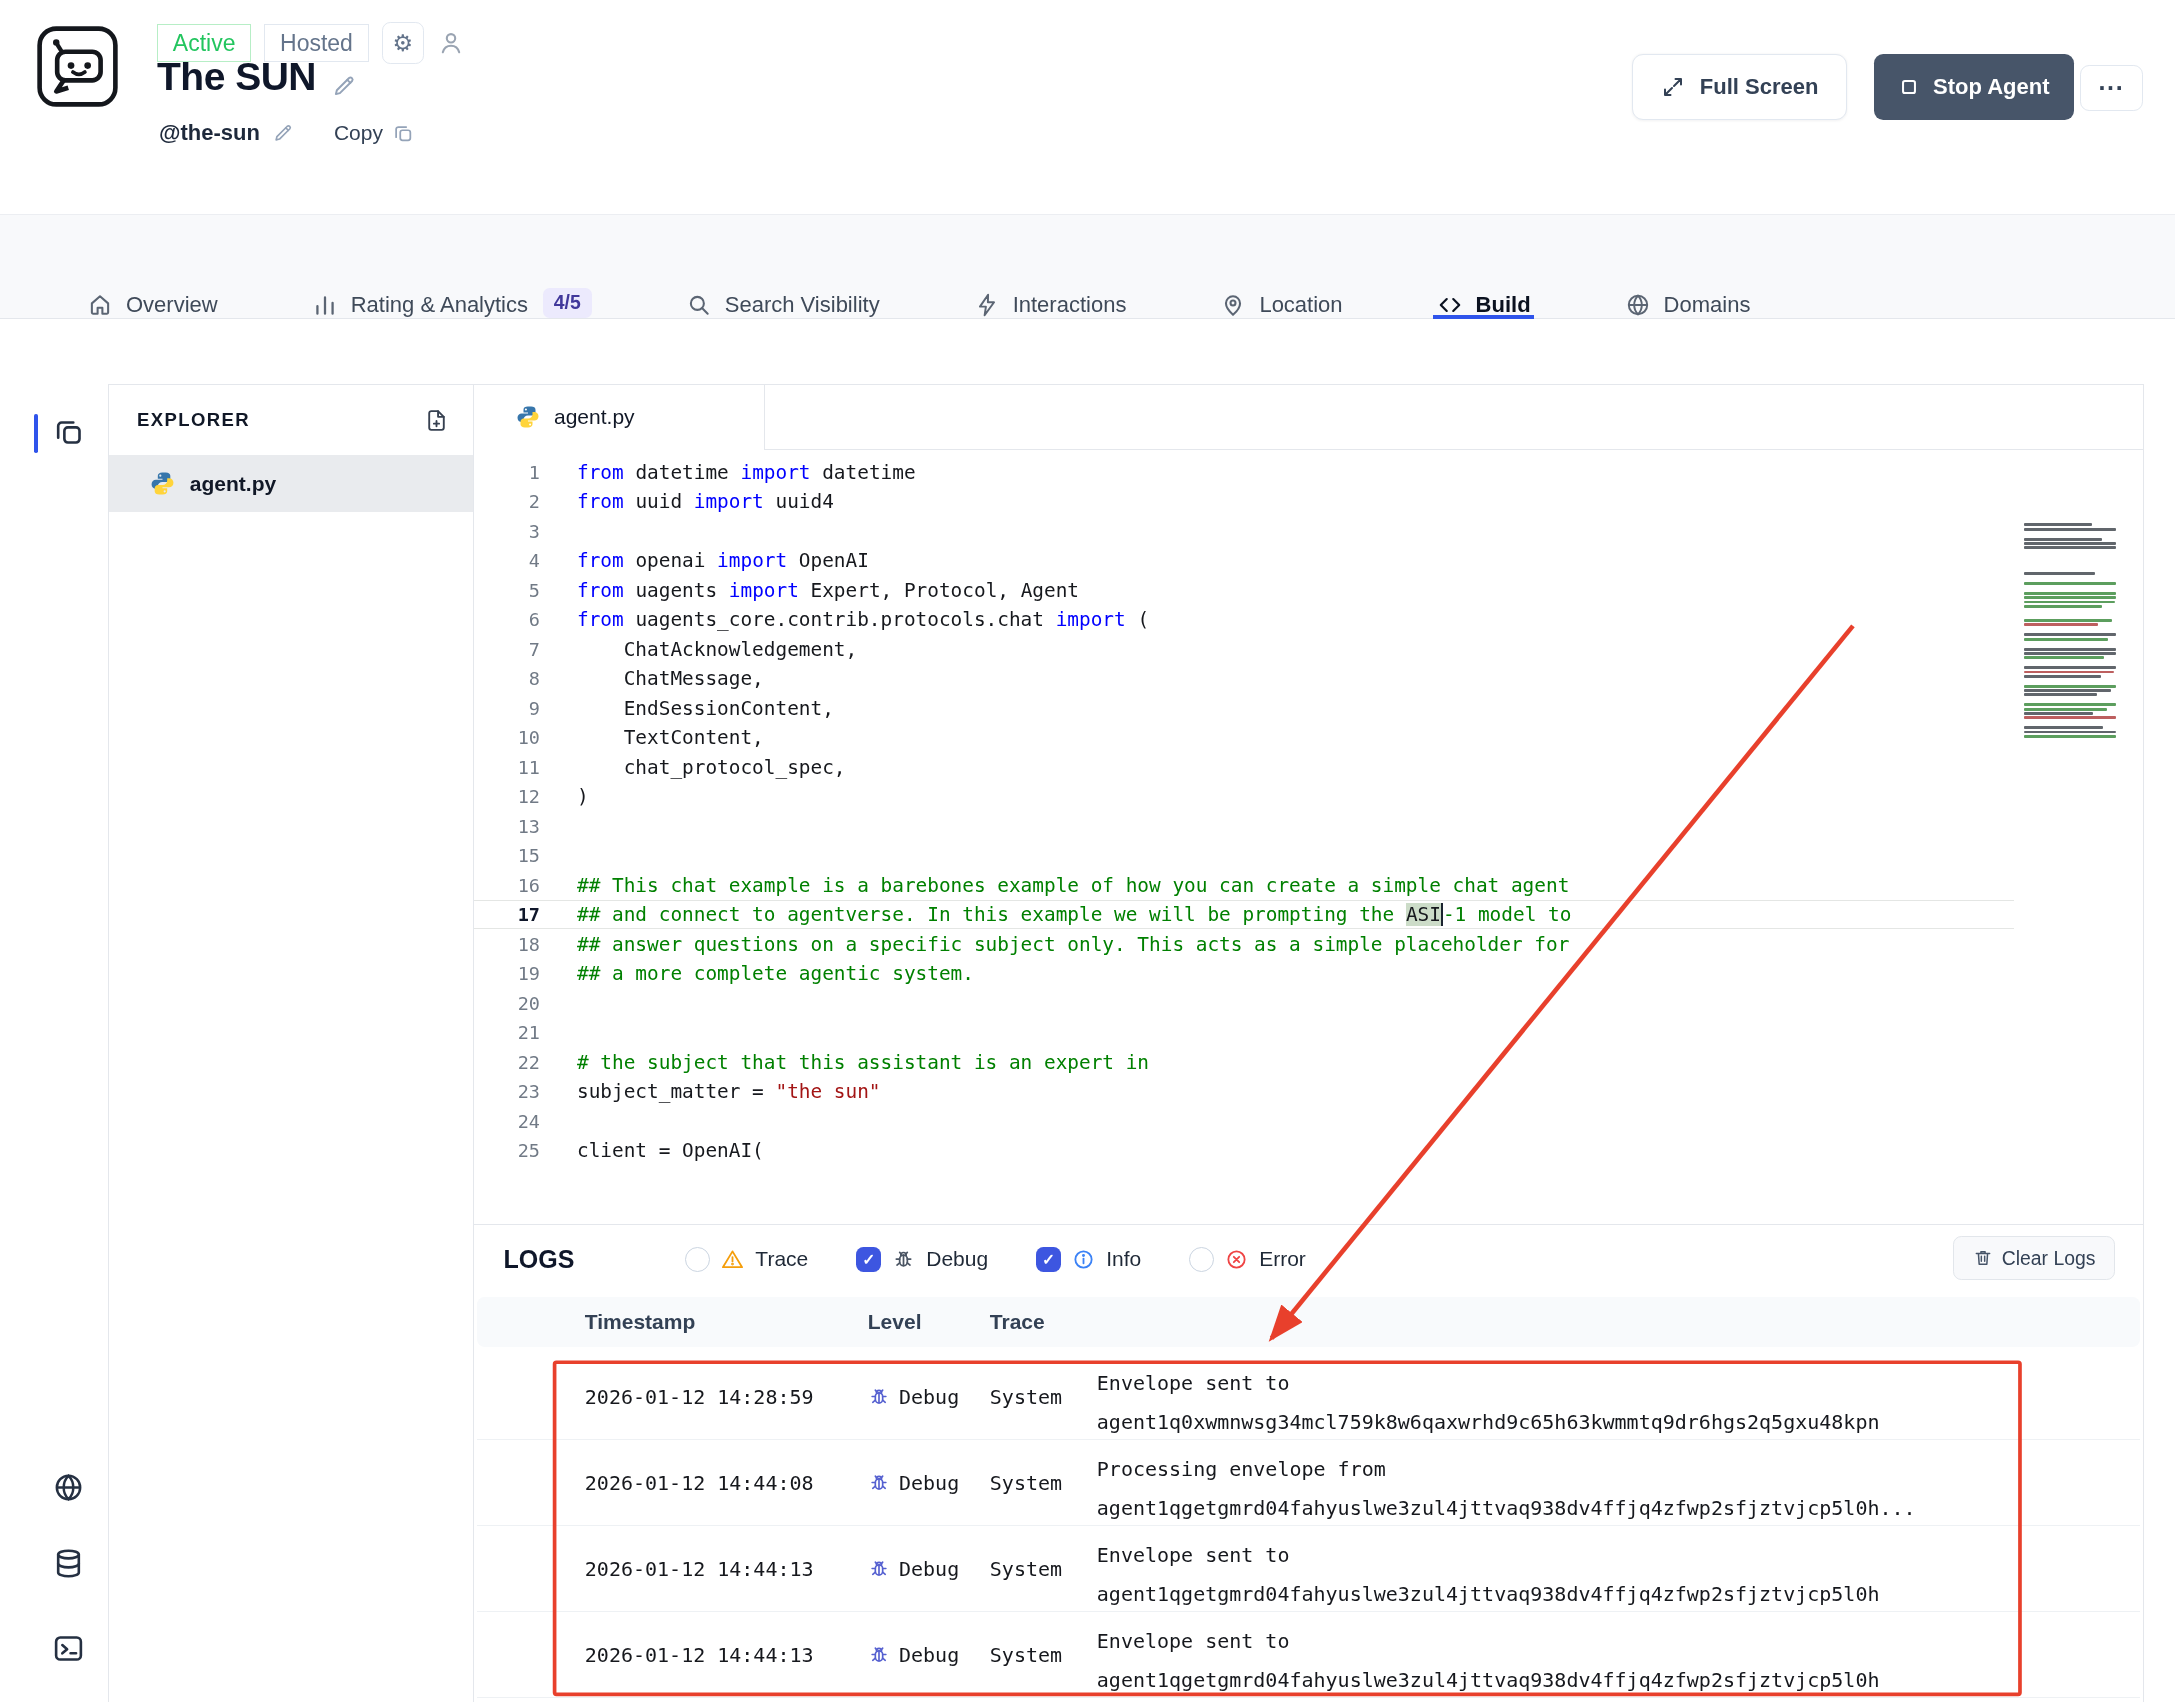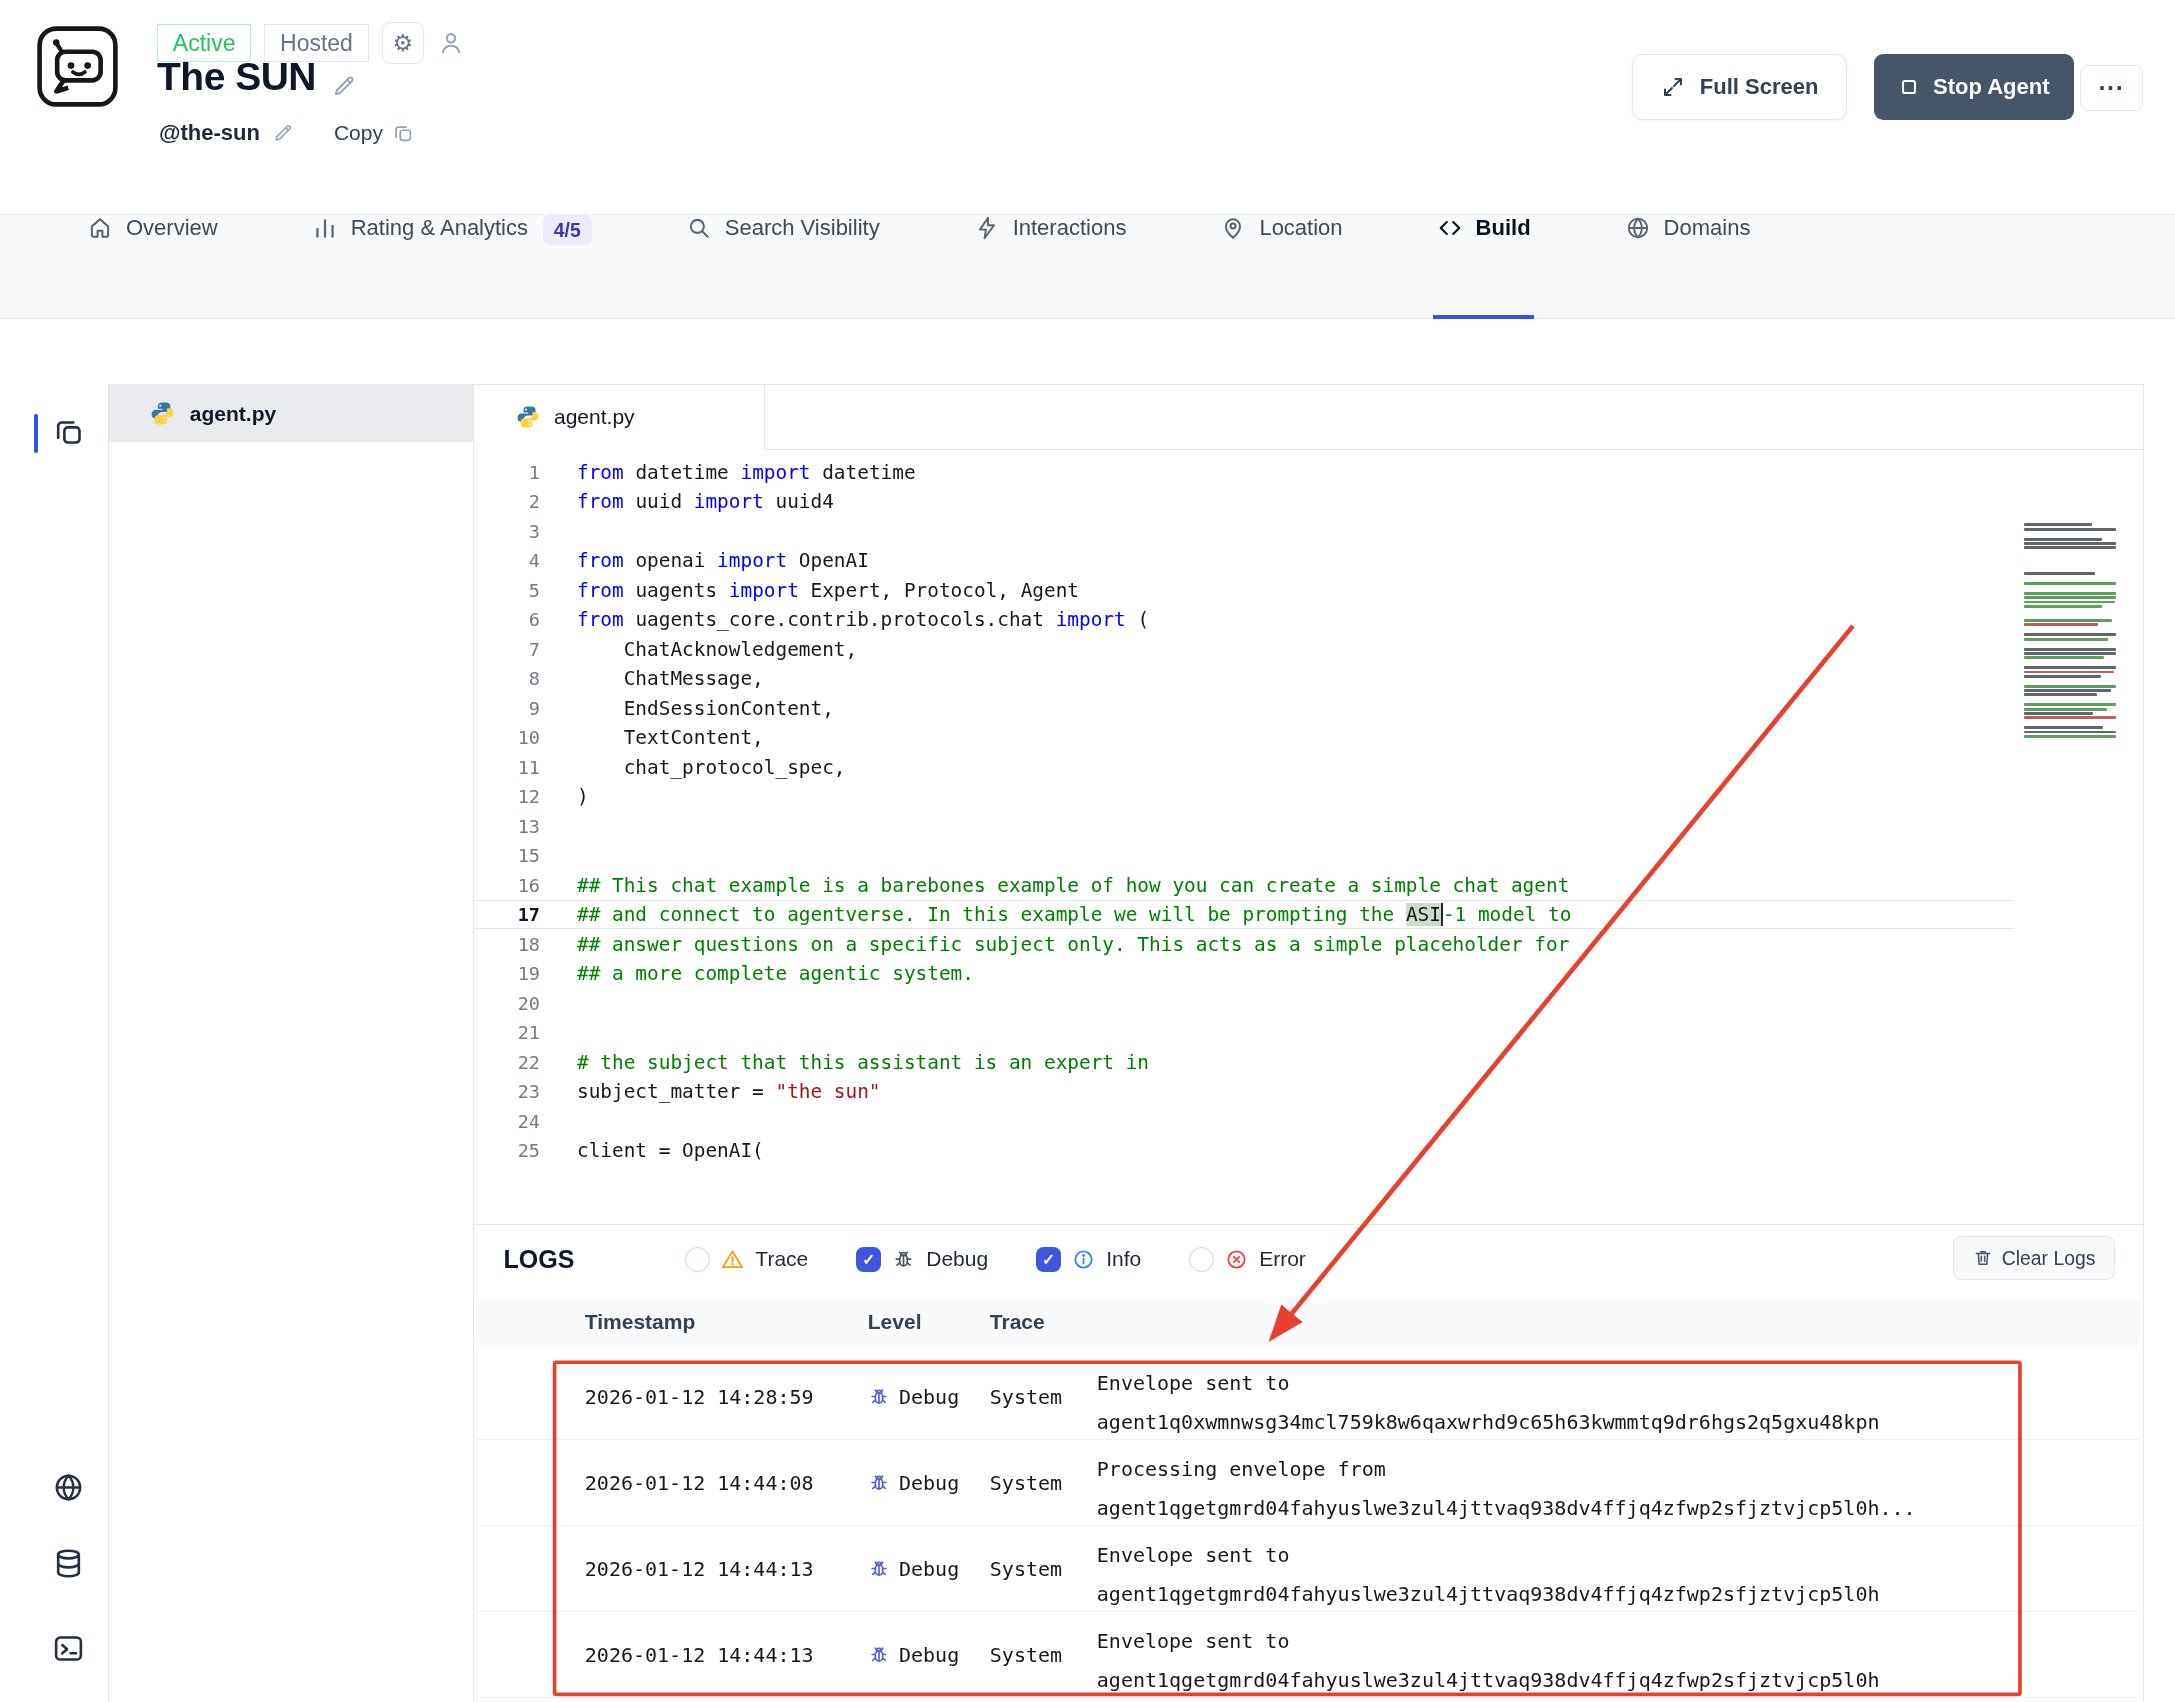--- a/index.html
+++ b/index.html
@@ -38,21 +38,21 @@
       font-family:inherit;cursor:pointer}
   .btn-stop .bicon{color:#fff;width:22px;height:22px}
   .btn-more{position:absolute;left:2080px;top:65px;width:63px;height:46px;border:1.4px solid #e2e8f0;border-radius:9.2px;
       background:#fff;font-size:25px;font-weight:700;color:#334155;letter-spacing:1.8px;display:flex;align-items:center;
       justify-content:center;padding:0 0 13px 0;font-family:inherit;cursor:pointer}
 
   
   .tabbar{position:absolute;left:0;top:214px;width:100%;height:105px;background:#f8f9fb;
           border-top:0.9px solid #eceef2;border-bottom:0.9px solid #e4e7ec}
   .tabs{display:flex;align-items:stretch;height:100%;padding-left:87px;gap:94px}
-  .tab{display:flex;align-items:flex-start;gap:13px;position:relative;color:#3f4a59;font-size:22px;font-weight:500;cursor:pointer}
+  .tab{display:flex;align-items:flex-end;gap:13px;position:relative;color:#3f4a59;font-size:22px;font-weight:500;cursor:pointer}
   .tab .ticon{width:26px;height:26px;color:#5b6573;display:inline-flex}
   .tab .ticon svg{width:100%;height:100%}
   .tab.active{color:#0b1220;font-weight:600}
   .tab.active .ticon{color:#0b1220}
   .tunderline{position:absolute;left:-3.7px;right:-3.7px;bottom:-0.9px;height:3.7px;background:var(--accent)}
   .tbadge{background:#eceafd;color:#41389b;font-size:19.4px;font-weight:600;padding:3.7px 11px;border-radius:6.5px;margin-left:1.8px}
 
   
   .activitybar{position:absolute;left:0;top:384px;bottom:0;width:108px;background:#fff}
   .ab-ind{position:absolute;left:34px;top:29.5px;width:3.7px;height:39px;background:var(--accent);border-radius:1.8px}
@@ -280,20 +280,30 @@
         <path d="M4.5 12c0 1.5 3.4 2.8 7.5 2.8s7.5-1.3 7.5-2.8"></path>
       </svg></span>
   <span class="ab-icon ab-term"><svg viewBox="0 0 24 24" fill="none" stroke="currentColor" stroke-width="1.9" stroke-linecap="round" stroke-linejoin="round">
         <rect x="3" y="4" width="18" height="16" rx="3"></rect>
         <path d="M7.5 9.5l3.5 3-3.5 3M13.5 15.5h4"></path>
       </svg></span>
 </div>
 
 <div class="ide">
   <div class="explorer">
+    <div class="exp-head">
+      <span class="exp-title">EXPLORER</span>
+      <span class="icon-btn">
+          <svg viewBox="0 0 24 24" fill="none" stroke="currentColor" stroke-width="1.8" stroke-linecap="round" stroke-linejoin="round">
+            <path d="M13.5 3H7a2 2 0 0 0-2 2v14a2 2 0 0 0 2 2h10a2 2 0 0 0 2-2V8.5z"></path>
+            <path d="M13.5 3v5.5H19"></path>
+            <path d="M12 12.5v5M9.5 15h5"></path>
+          </svg>
+        </span>
+    </div>
     <div class="exp-files" id="expfiles">
         <div class="exp-file selected">
           <span class="pyicon">
             <svg viewBox="0 0 16 16">
               <path fill="#3776ab" d="M7.9 1c-1.8 0-2.9.8-2.9 2.1V5h3v.6H3.8C2.2 5.6 1 6.7 1 8.5s1.2 2.9 2.8 2.9H5V9.7C5 8.2 6.3 7 7.9 7h3c1.2 0 2.1-.9 2.1-2.1V3.1C13 1.8 11.9 1 10.1 1H7.9zM6.6 2.3a.7.7 0 1 1 0 1.4.7.7 0 0 1 0-1.4z"></path>
               <path fill="#ffd43b" d="M8.1 15c1.8 0 2.9-.8 2.9-2.1V11H8v-.6h4.2c1.6 0 2.8-1.1 2.8-2.9s-1.2-2.9-2.8-2.9H11v1.7C11 7.8 9.7 9 8.1 9h-3C3.9 9 3 9.9 3 11.1v1.8C3 14.2 4.1 15 5.9 15h2.2zm1.3-1.3a.7.7 0 1 1 0-1.4.7.7 0 0 1 0 1.4z"></path>
             </svg>
           </span>
           <span>agent.py</span>
         </div>

